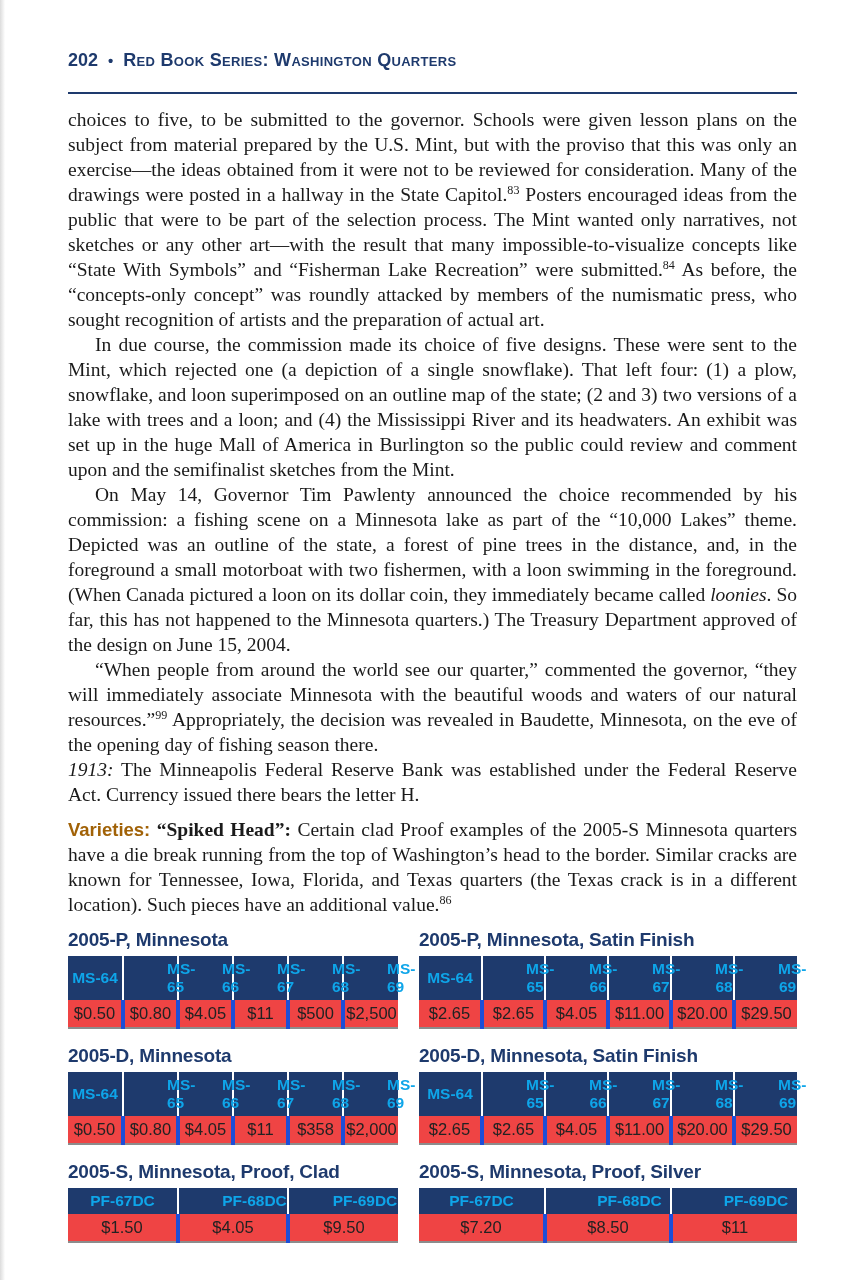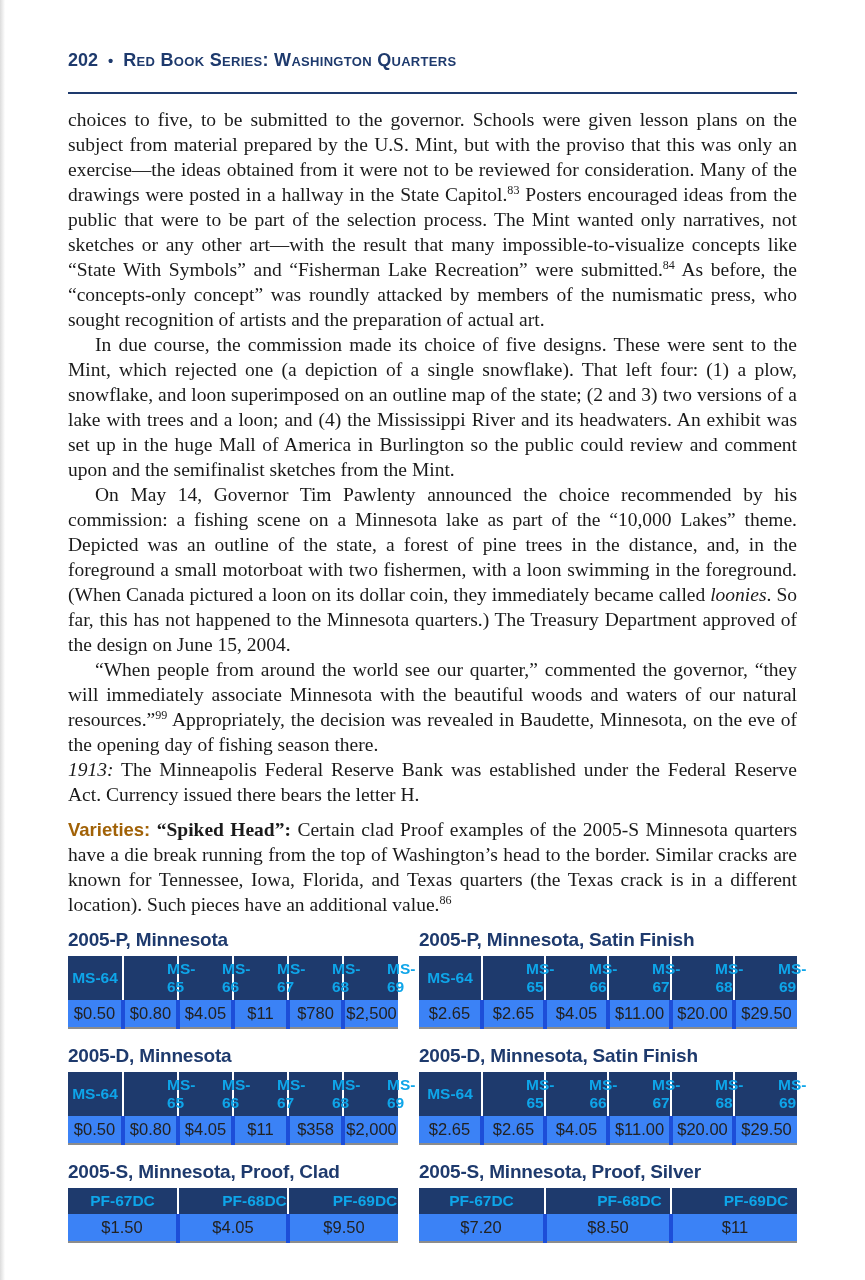--- a/index.html
+++ b/index.html
@@ -88,21 +88,21 @@
     background: #1e3a6d;
     color: #0ea5e9;
     font-family: "Liberation Sans", "DejaVu Sans", sans-serif;
     font-weight: bold;
     font-size: 15.5px;
     text-align: center;
     padding: 4px 0;
   }
   table.price-table th + th { border-left: 2px solid #ffffff; padding-left: 43px; }
   table.price-table td {
-    background: #3b82f6;
+    background: #ef4444;
     color: #222222;
     font-family: "Liberation Sans", "DejaVu Sans", sans-serif;
     font-size: 16.5px;
     text-align: center;
     padding: 4px 0;
   }
   table.price-table td + td { border-left: 4px solid #1d4ed8; }
 </style>
 </head>
 <body>
@@ -145,21 +145,21 @@
             <th>MS-66</th>
             <th>MS-67</th>
             <th>MS-68</th>
             <th>MS-69</th>
           </tr>
           <tr>
             <td>$0.50</td>
             <td>$0.80</td>
             <td>$4.05</td>
             <td>$11</td>
-            <td>$780</td>
+            <td>$500</td>
             <td>$2,500</td>
           </tr>
         </tbody>
           </table>
       </div>
 
       <div>
         <div class="price-title">2005-P, Minnesota, Satin Finish</div>
         <table class="price-table">
           <tbody>

